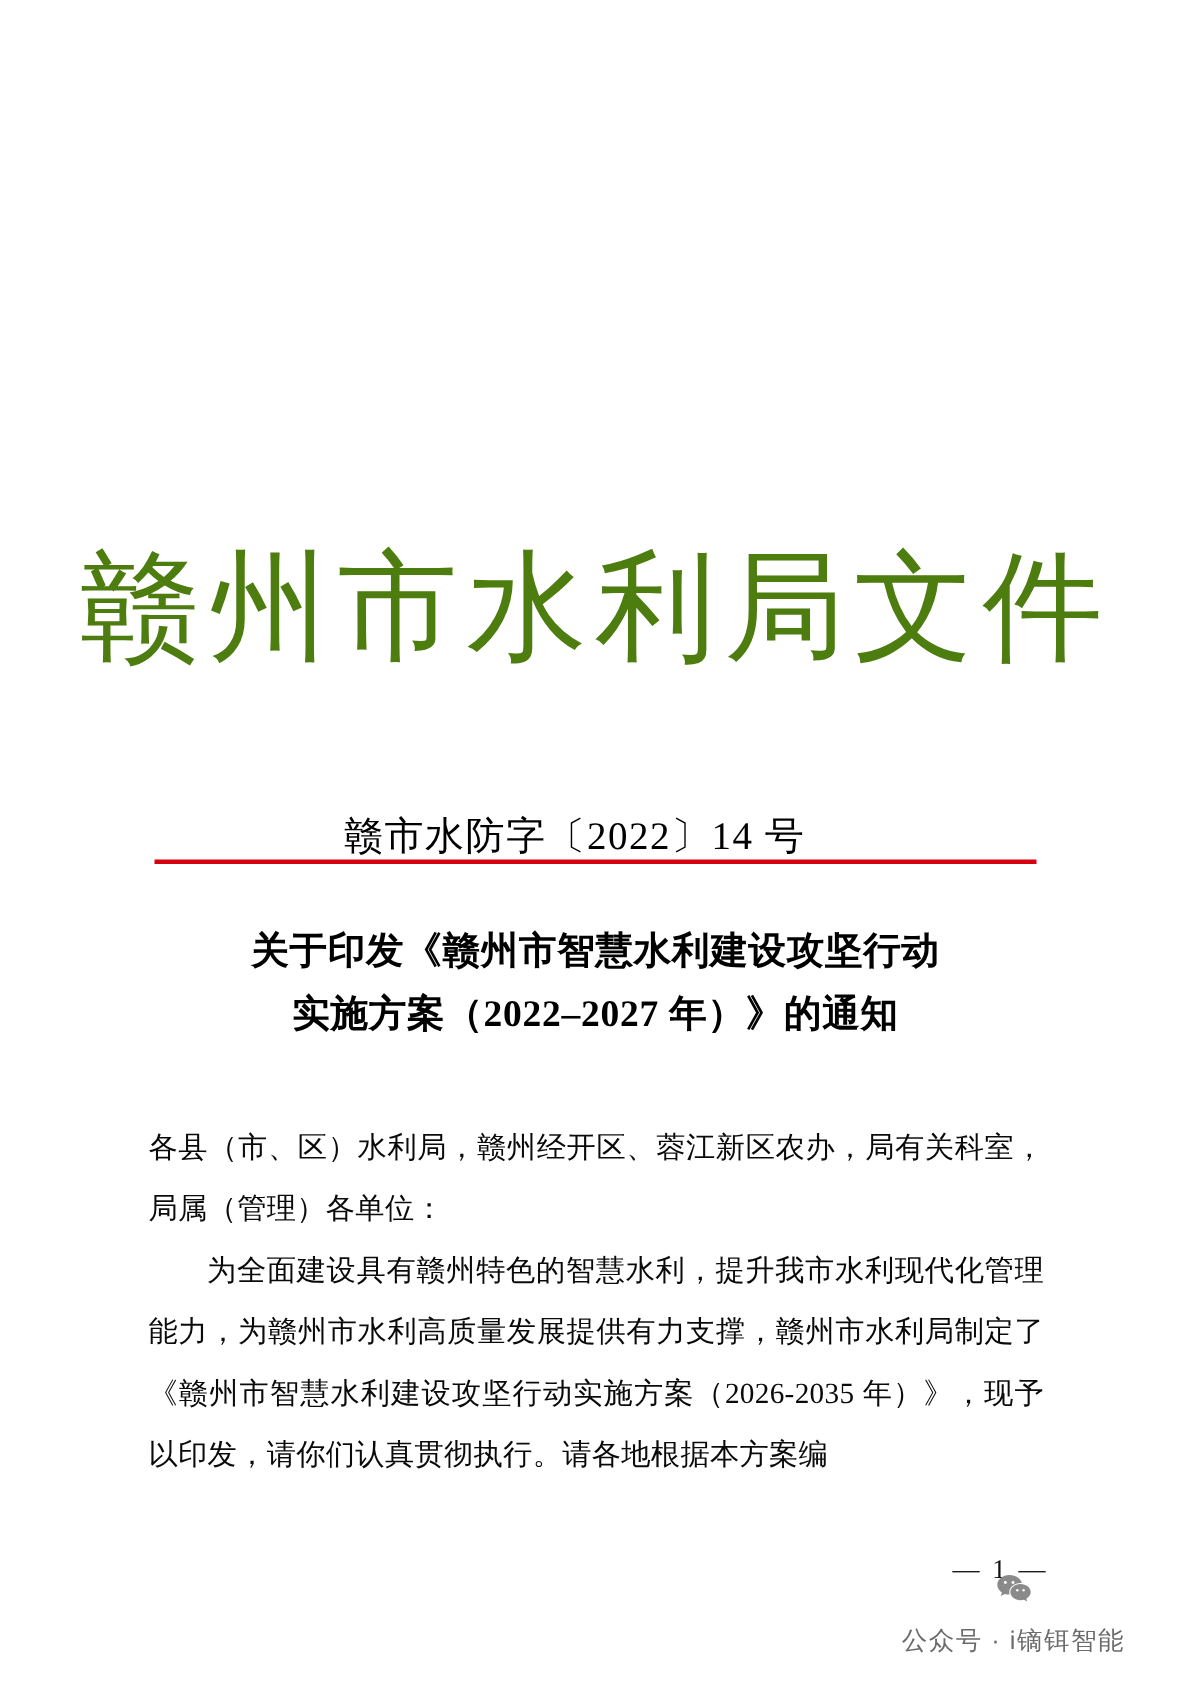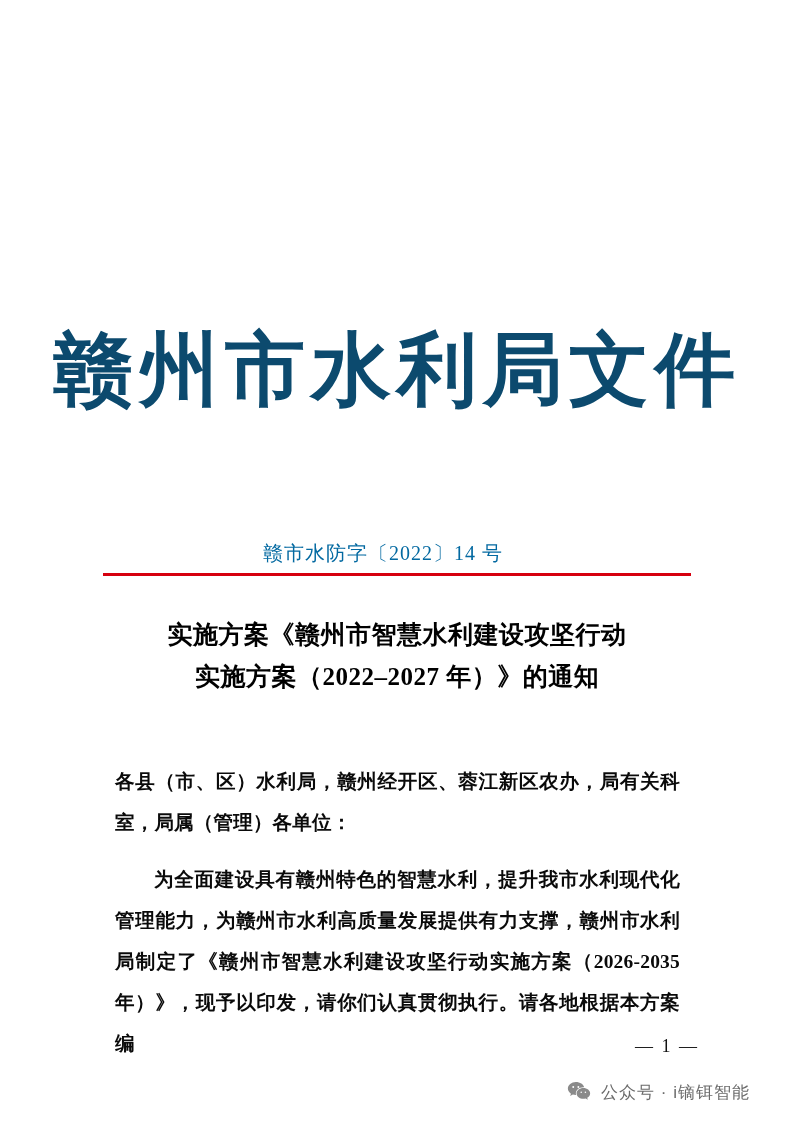--- a/index.html
+++ b/index.html
@@ -26,38 +26,39 @@
   
   .masthead {
     position: absolute;
     top: 330px;
     left: 0;
     width: 794px;
     text-align: center;
   }
   .masthead-title {
     font-family: "Liberation Serif", "DejaVu Serif", serif;
-    font-weight: bold;
+    font-weight: normal;
     font-size: 80px;
     line-height: 1;
     letter-spacing: 6px;
-    color: #0c4a6e;
+    color: #4d7c0f;
     white-space: nowrap;
+    margin-top: 36px;
   }
 
   
   .doc-number {
     position: absolute;
     top: 540px;
     left: 0;
     width: 766px;
     text-align: center;
-    font-size: 20px;
+    font-size: 26px;
     letter-spacing: 1px;
-    color: #0369a1;
+    color: #000000;
   }
 
   
   .red-rule {
     position: absolute;
     top: 573px;
     left: 103px;
     width: 588px;
     height: 3px;
     background: #d6000f;
@@ -87,22 +88,21 @@
     top: 745px;
     left: 99px;
     width: 597px;
     font-size: 19.5px;
     line-height: 41px;
     letter-spacing: 0.2px;
     color: #0a0a0a;
     text-align: justify;
   }
   .body-text p {
-    margin: 16px;
-    font-weight: bold;
+    margin: 0;
   }
   .body-text p.indent {
     text-indent: 39px;
   }
 
   
   .page-number {
     position: absolute;
     top: 1036px;
     left: 0;
@@ -120,20 +120,21 @@
     position: absolute;
     bottom: 18px;
     right: 44px;
     display: flex;
     align-items: center;
     gap: 9px;
     color: #6b6b6b;
     font-family: "Liberation Sans", sans-serif;
     font-size: 17px;
     letter-spacing: 1px;
+    flex-direction: column;
   }
   .footer-badge .wx-icon {
     width: 26px;
     height: 26px;
     display: inline-block;
     position: relative;
   }
 </style>
 </head>
 <body>
@@ -142,21 +143,21 @@
 
   <div class="masthead">
     <div class="masthead-title">赣州市水利局文件</div>
   </div>
 
   <div class="doc-number">赣市水防字〔2022〕14 号</div>
 
   <div class="red-rule"></div>
 
   <div class="doc-title">
-    <span class="line">实施方案《赣州市智慧水利建设攻坚行动</span>
+    <span class="line">关于印发《赣州市智慧水利建设攻坚行动</span>
     <span class="line">实施方案（2022–2027 年）》的通知</span>
   </div>
 
   <div class="body-text">
     <p>各县（市、区）水利局，赣州经开区、蓉江新区农办，局有关科室，局属（管理）各单位：</p>
     <p class="indent">为全面建设具有赣州特色的智慧水利，提升我市水利现代化管理能力，为赣州市水利高质量发展提供有力支撑，赣州市水利局制定了《赣州市智慧水利建设攻坚行动实施方案（2026-2035 年）》，现予以印发，请你们认真贯彻执行。请各地根据本方案编</p>
   </div>
 
   <div class="page-number">— 1 —</div>
 

